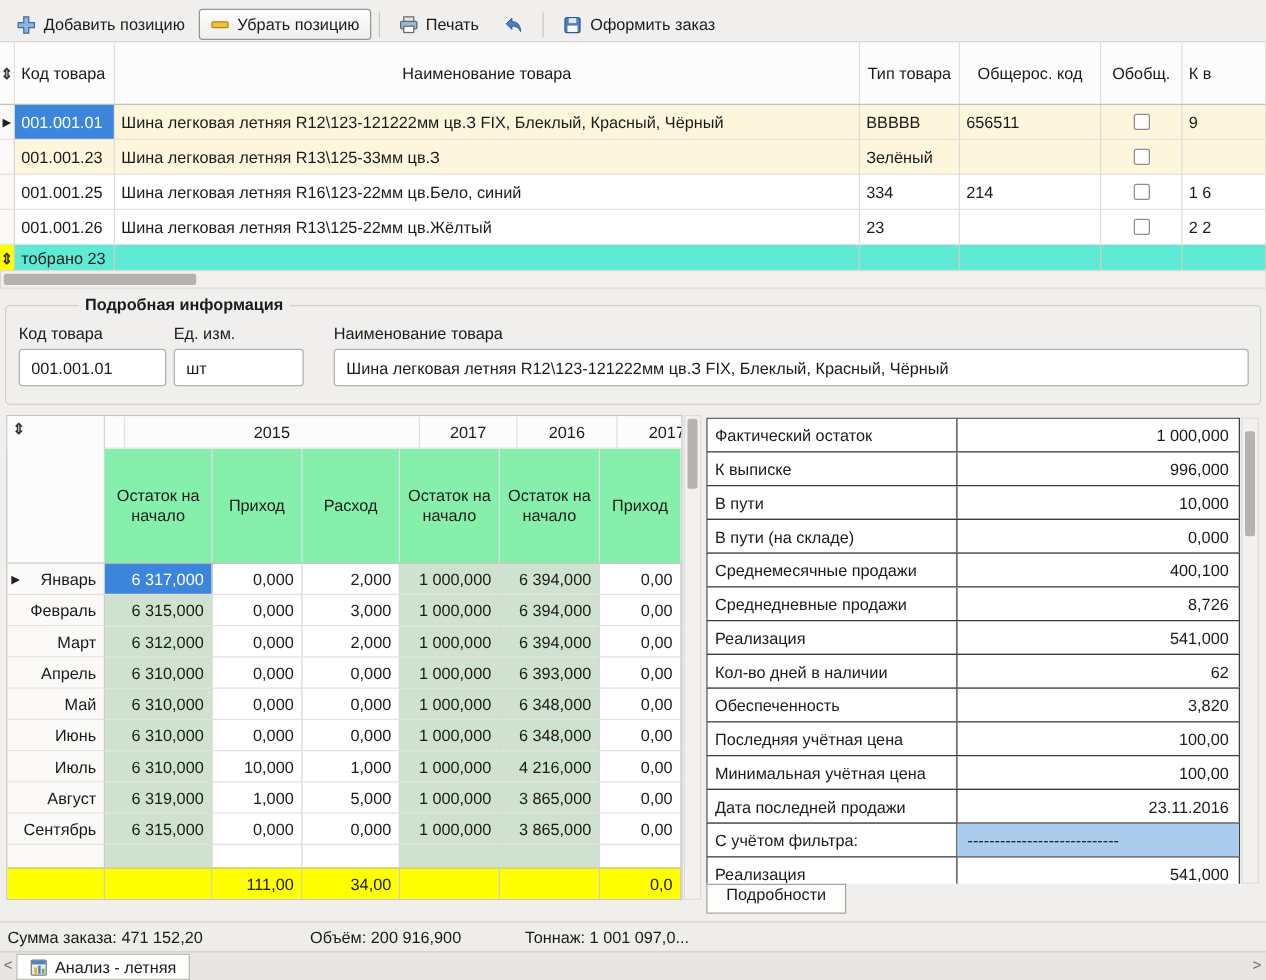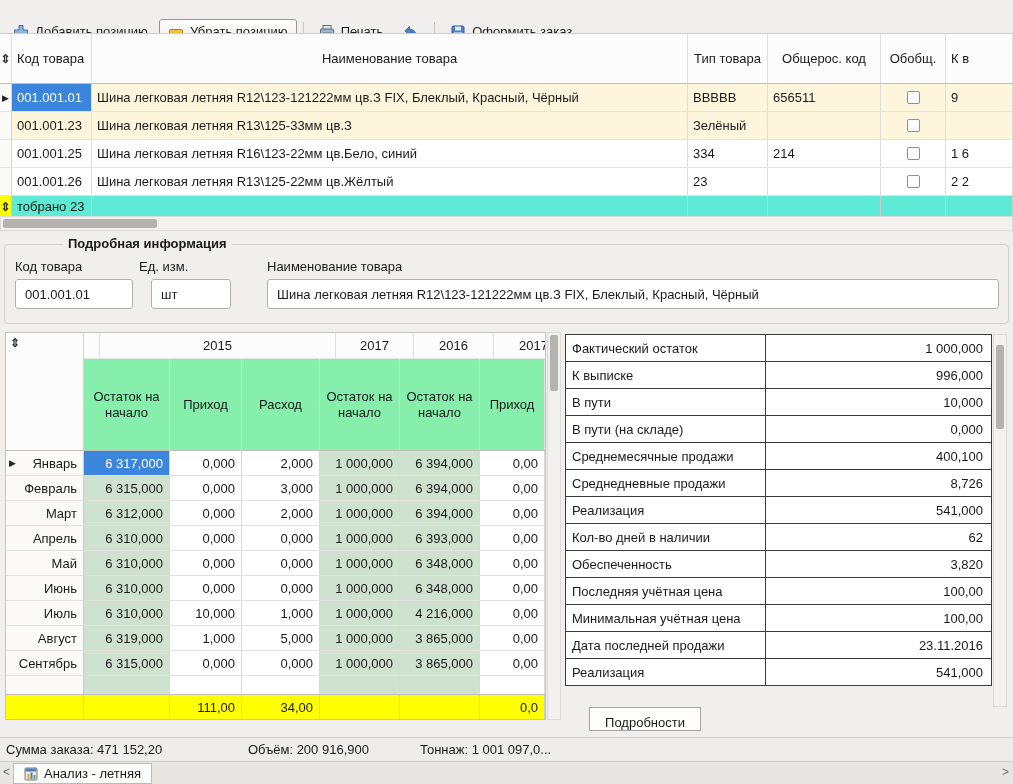--- a/index.html
+++ b/index.html
@@ -7,21 +7,21 @@
   body {
     position: relative;
     font-family: "Liberation Sans", sans-serif;
     font-size: 13px;
     color: #1a1a1a;
     background: #f0efed;
     overflow: hidden;
   }
 
   
-  .toolbar { position:absolute; top:16px; left:0; width:1013px; height:32px;
+  .toolbar { position:absolute; top:4px; left:0; width:1013px; height:32px;
     border-bottom:1px solid #dad8d5; display:flex; align-items:center; padding:0 4px; gap:2px; }
   .tbtn { height:25px; display:flex; align-items:center; gap:6px; padding:0 8px;
     border:1px solid transparent; border-radius:3px; background:transparent; white-space:nowrap; }
   .tbtn.raised { border-color:#979590; background:linear-gradient(#fdfdfd,#efeeec); }
   .tsep { width:1px; height:20px; background:#c9c7c4; margin:0 4px; }
   .icon16 { width:16px; height:16px; display:inline-block; flex:0 0 auto; }
 
   
   .ptable { position:absolute; top:33px; left:0; width:1013px; background:#fff;
     border-top:1px solid #d0cecb; border-bottom:1px solid #c6c4c1; }
@@ -88,21 +88,21 @@
   .props { position:absolute; left:565px; top:334px; width:427px; height:373px; overflow:hidden; }
   .prrow { display:grid; grid-template-columns:200px 225px; height:28px;
     border:1px solid #3c3c3c; margin-top:-1px; background:#fff; }
   .prrow:first-child { margin-top:0; }
   .prl { padding:0 6px; display:flex; align-items:center; border-right:1px solid #3c3c3c;
     overflow:hidden; white-space:nowrap; }
   .prv { padding:0 8px; display:flex; align-items:center; justify-content:flex-end;
     overflow:hidden; white-space:nowrap; }
   .prv.hl { background:#aacdee; justify-content:flex-start; }
   .ptab { position:absolute; left:565px; top:707px; width:112px; height:24px; background:#fdfdfc;
-    border:1px solid #a6a4a0; display:flex; align-items:flex-end; justify-content:center;margin-left:24px; }
+    border:1px solid #a6a4a0; display:flex; align-items:flex-start; justify-content:center; }
 
   
   .statusbar { position:absolute; left:0; top:737px; width:1013px; height:24px;
     background:#eeedea; border-top:1px solid #d3d1ce; }
   .statusbar span { position:absolute; top:0; line-height:24px; white-space:nowrap; }
   .st1 { left:6px; } .st2 { left:248px; } .st3 { left:420px; }
   .tabsbar { position:absolute; left:0; top:761px; width:1013px; height:23px;
     background:#e7e6e3; border-top:1px solid #cfcdca; }
   .tabarrow { position:absolute; top:3px; color:#6f6d6a; font-size:12px; }
   .tabarrow.l { left:3px; } .tabarrow.r { right:4px; }
@@ -241,21 +241,21 @@
   <div class="hthumb"></div>
 </div>
 
 <div class="gbox">
   <div class="gbox-label">Подробная информация</div>
 
   <div class="fld-label" style="left:10px">Код товара</div>
   <input class="fld-input" style="left: 10px; width: 118px;" value="001.001.01">
 
   <div class="fld-label" style="left:134px">Ед. изм.</div>
-  <input class="fld-input" style="left: 134px; width: 80px; margin-left: 12px;" value="шт">
+  <input class="fld-input" style="left: 134px; width: 104px;" value="шт">
 
   <div class="fld-label" style="left:262px">Наименование товара</div>
   <input class="fld-input" style="left: 262px; width: 732px;" value="Шина легковая летняя R12\123-121222мм цв.З FIX, Блеклый, Красный, Чёрный">
 </div>
 
 <div class="ltable">
   <div class="ygrid">
     <div class="hc"></div>
     <div class="hc">2015</div>
     <div class="hc">2017</div>
@@ -444,20 +444,24 @@
       <div class="prl">Последняя учётная цена</div>
       <div class="prv">100,00</div>
     </div>
     <div class="prrow">
       <div class="prl">Минимальная учётная цена</div>
       <div class="prv">100,00</div>
     </div>
     <div class="prrow">
       <div class="prl">Дата последней продажи</div>
       <div class="prv">23.11.2016</div>
+    </div>
+    <div class="prrow">
+      <div class="prl">С учётом фильтра:</div>
+      <div class="prv hl">----------------------------</div>
     </div>
     <div class="prrow partial">
       <div class="prl">Реализация</div>
       <div class="prv">541,000</div>
     </div>
   </div>
 
 <div class="ptab">
   <span>Подробности</span>
 </div>

